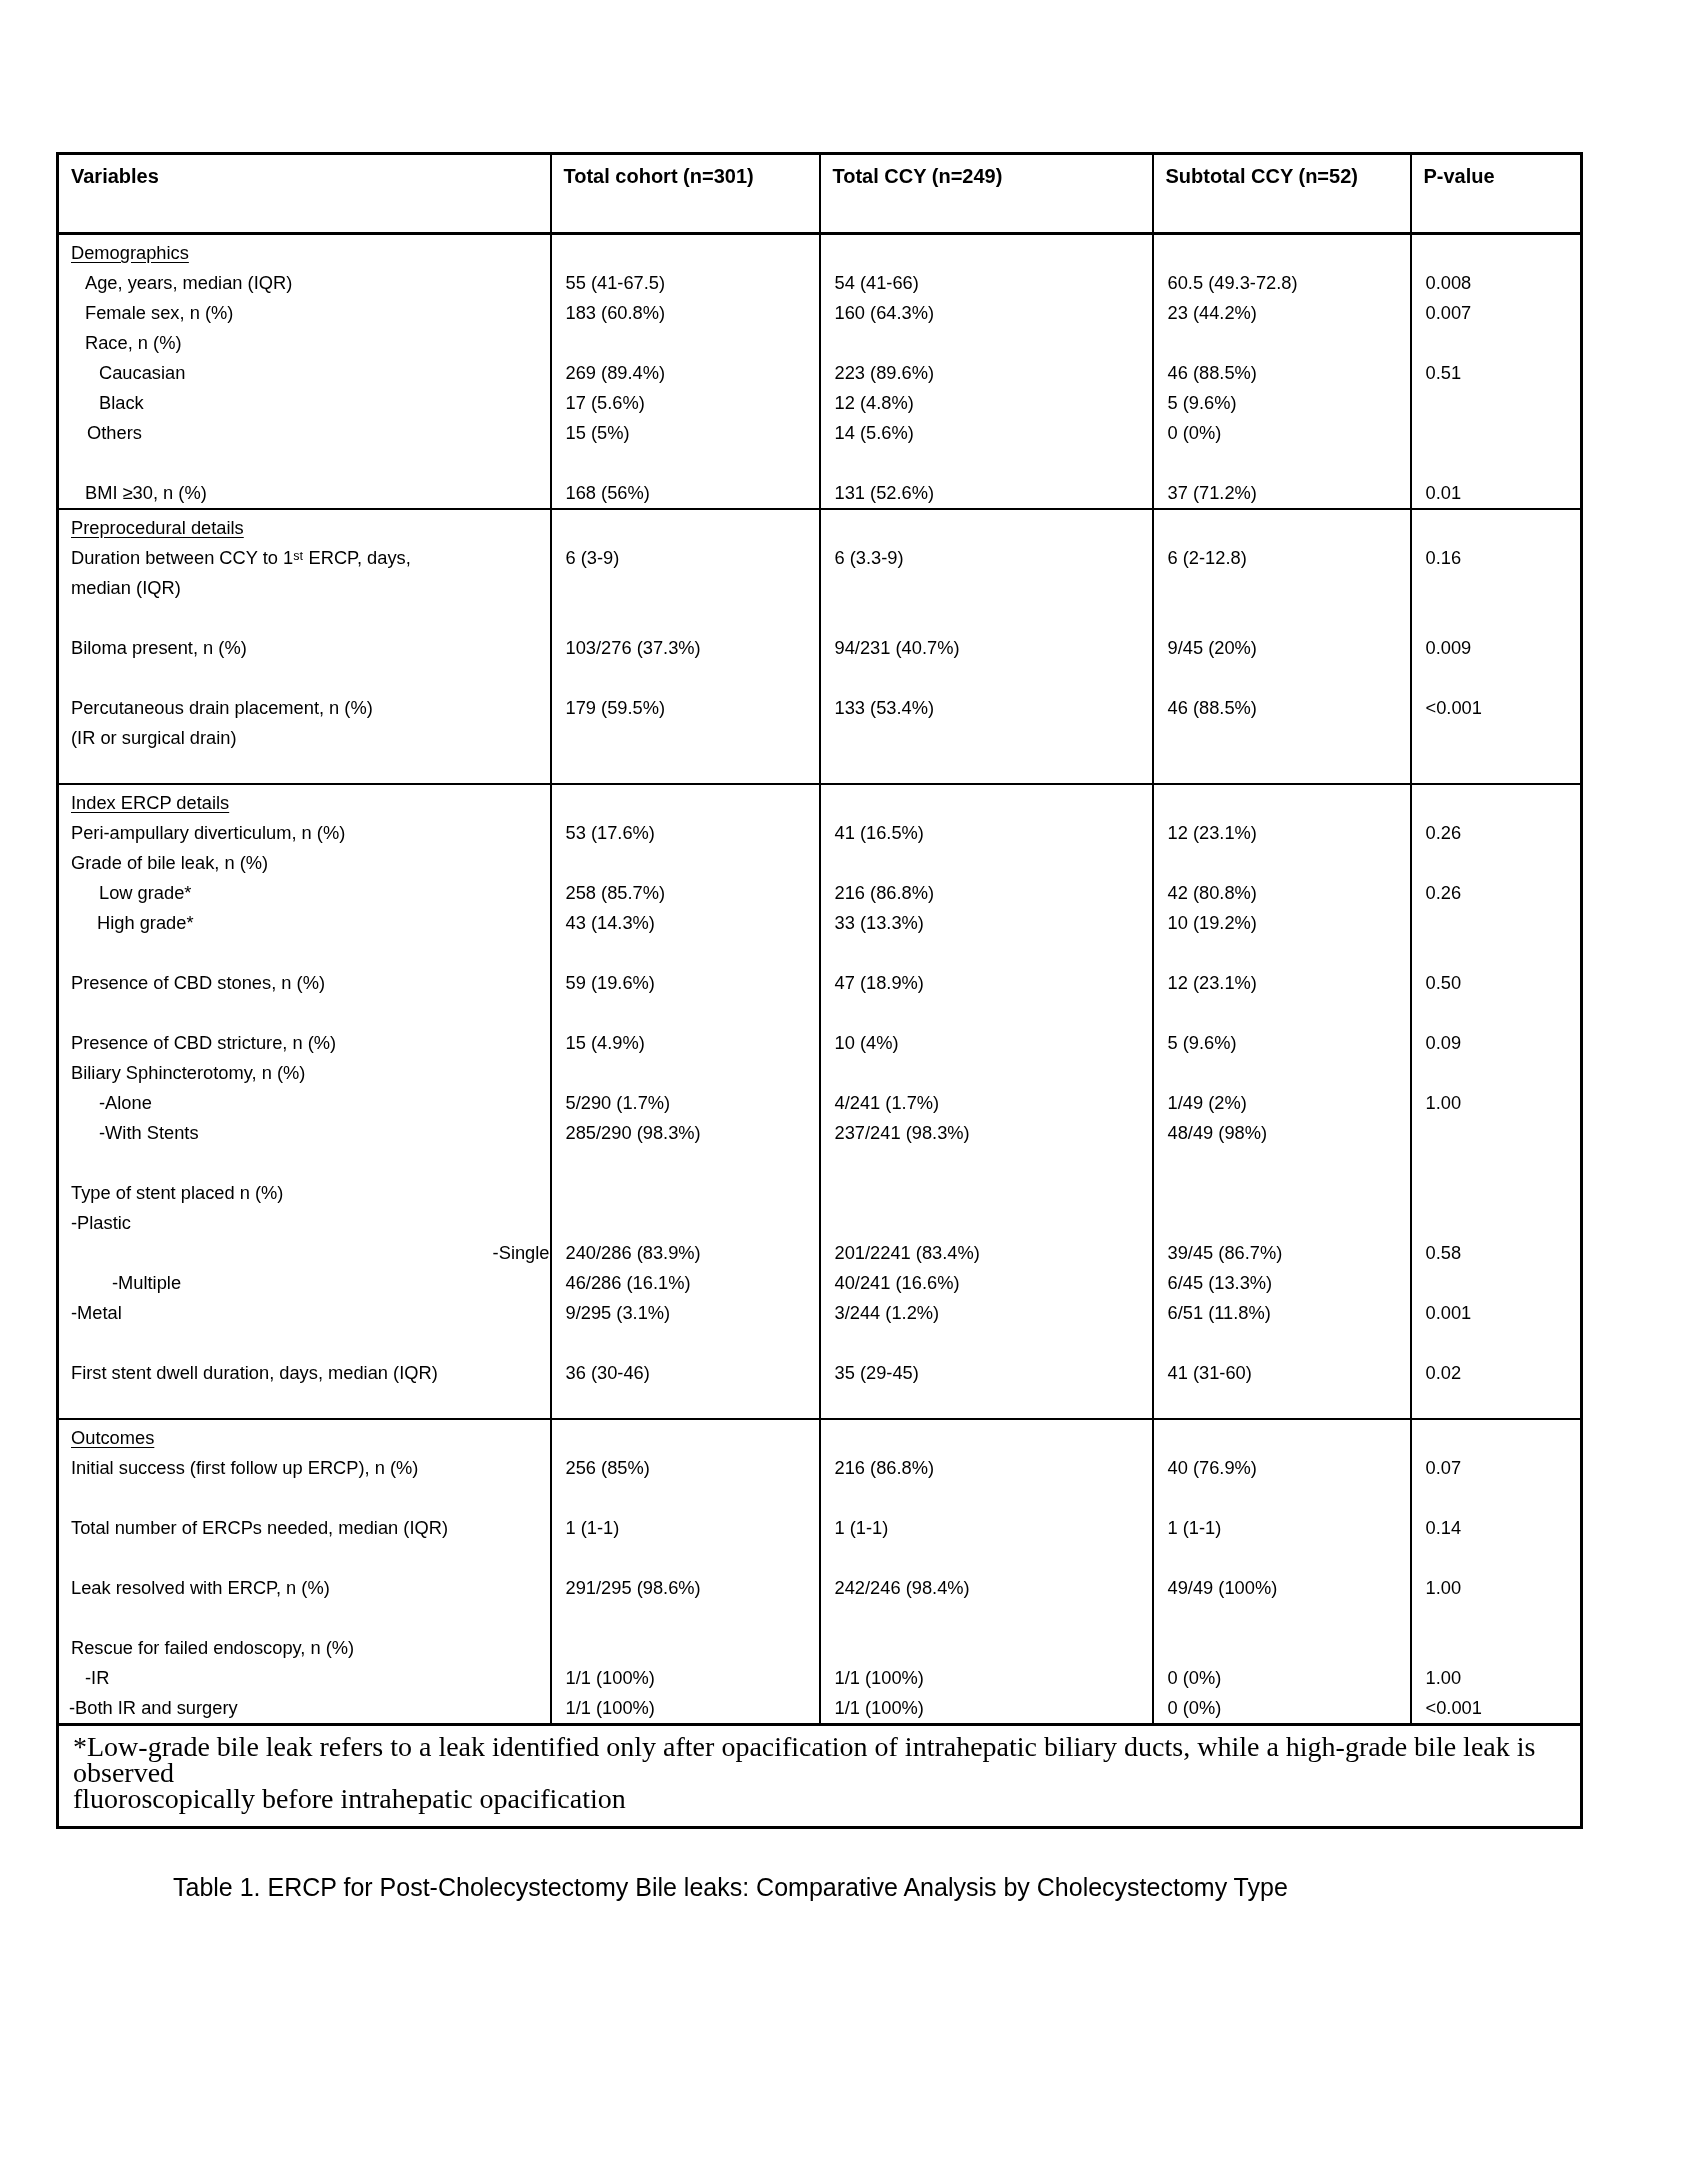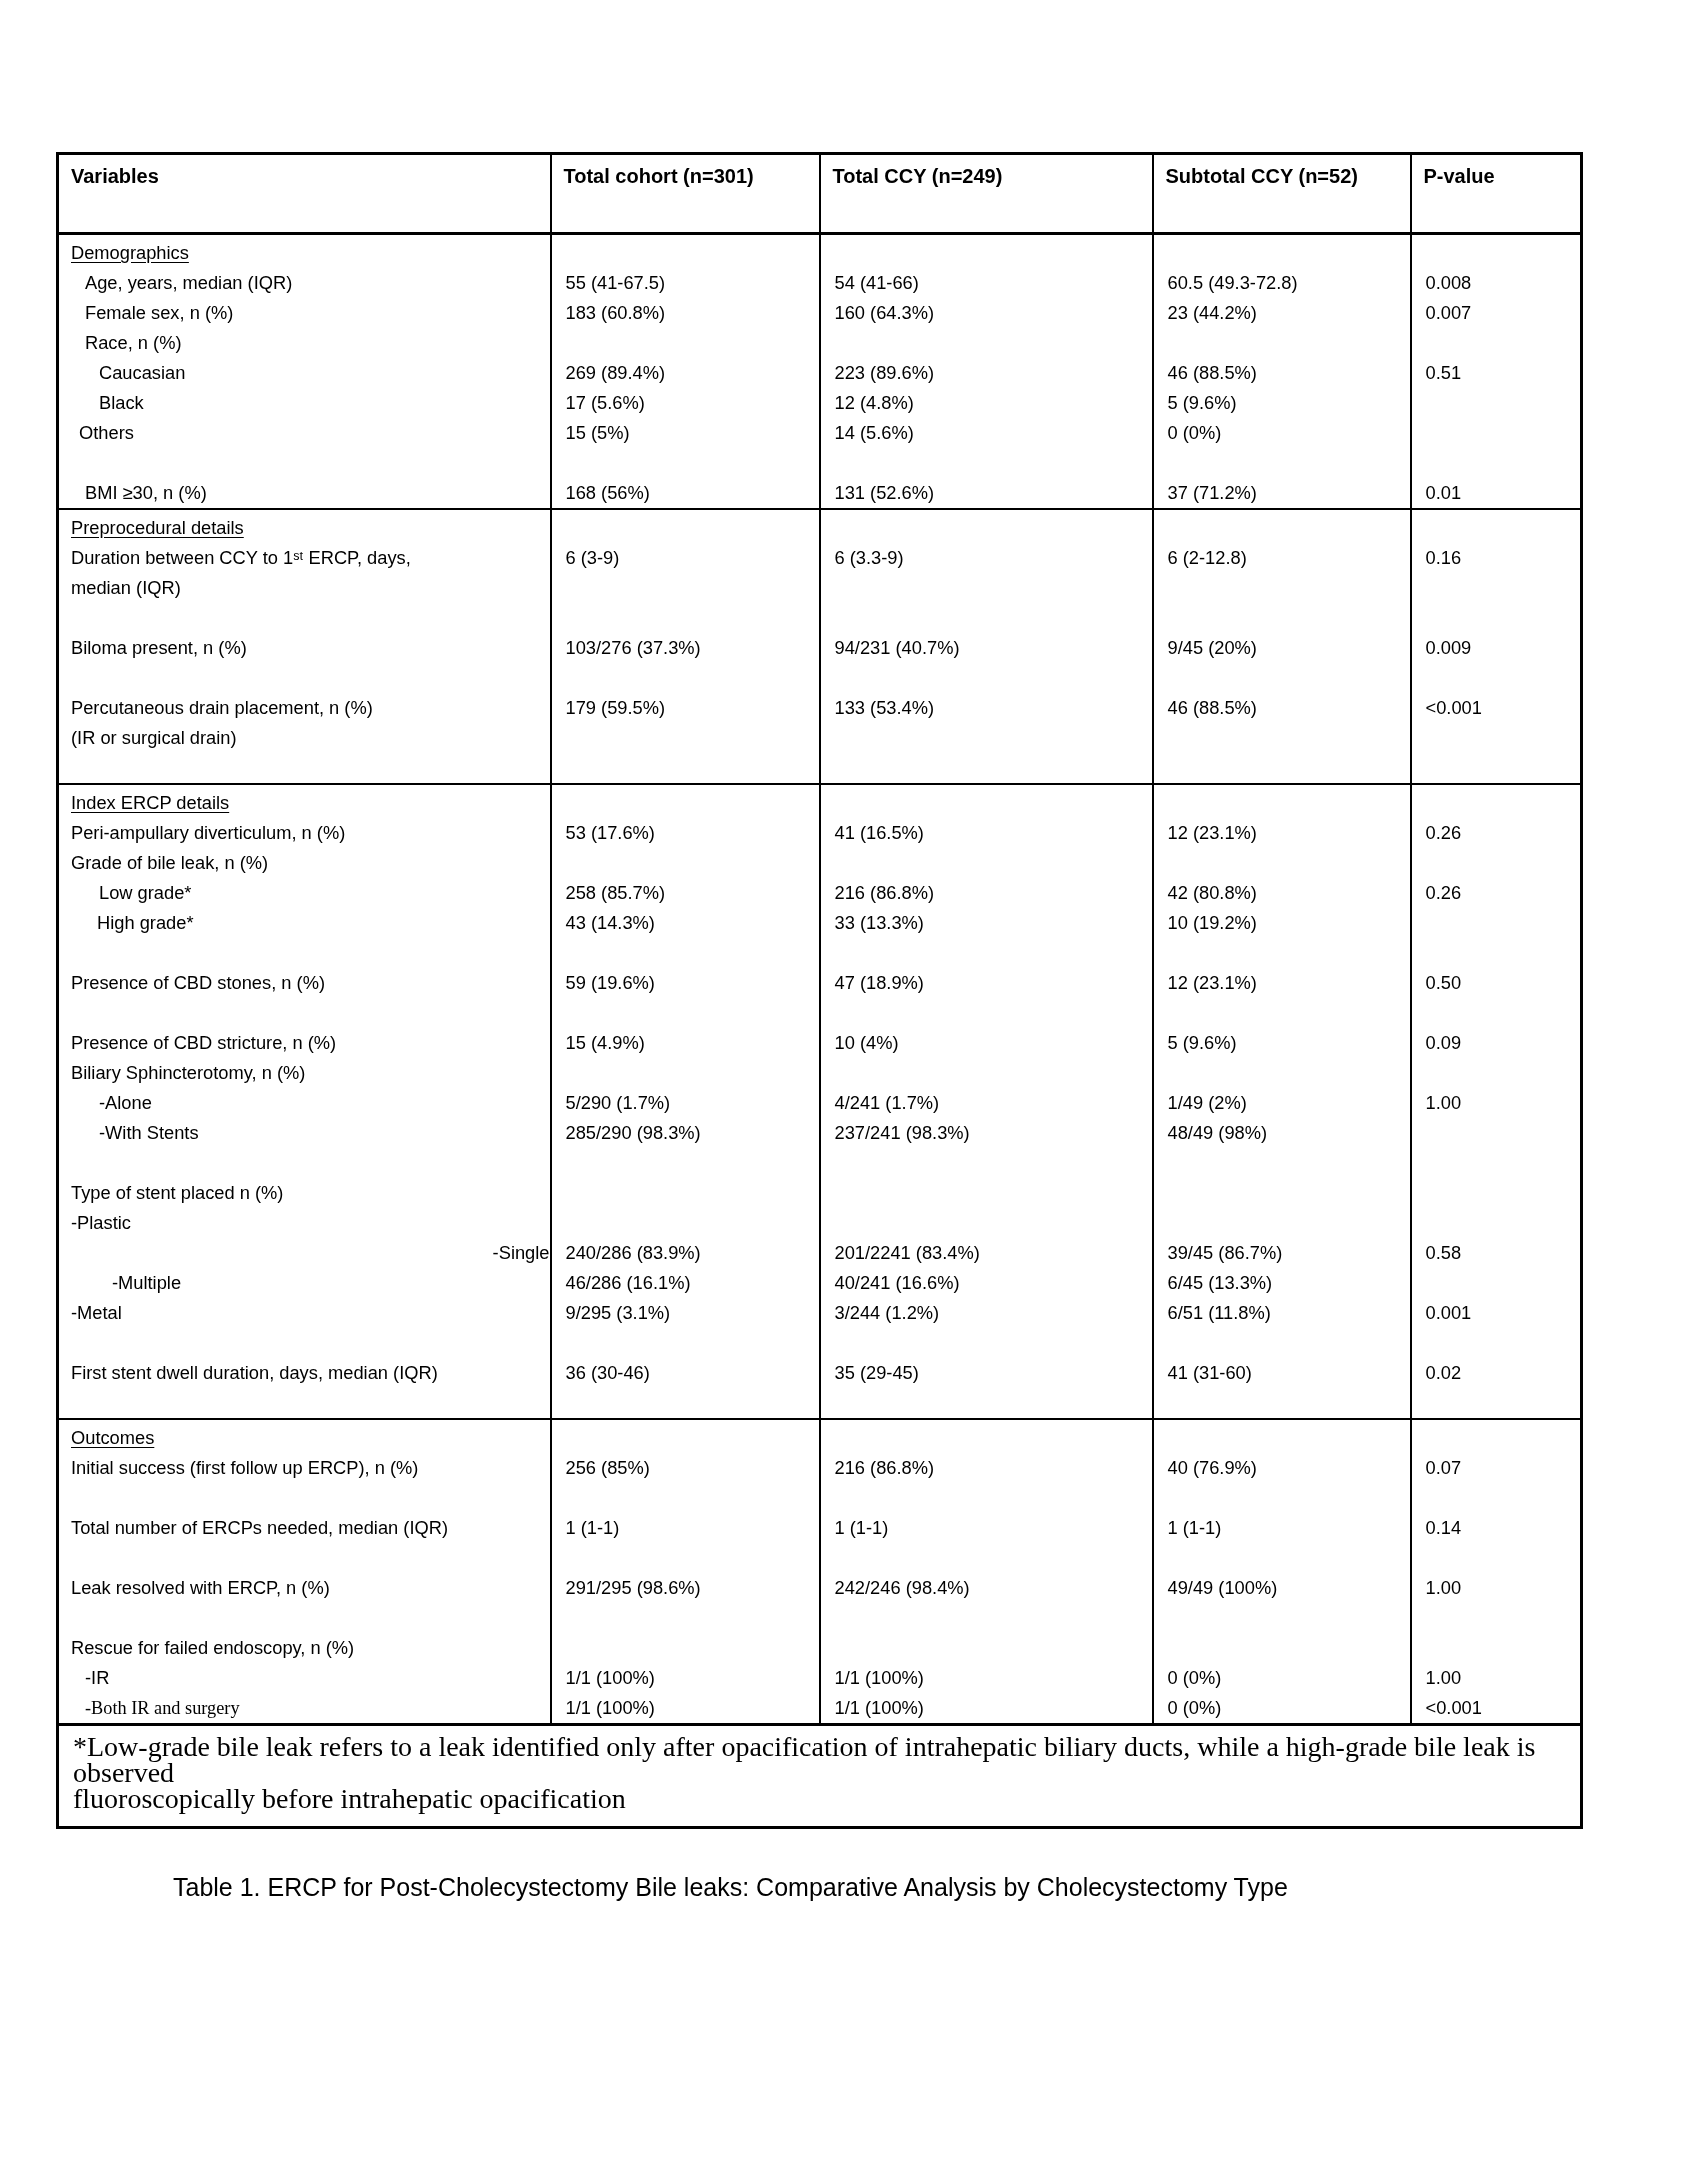--- a/index.html
+++ b/index.html
@@ -72,21 +72,21 @@
     </thead>
     <tbody>
         <tr class="section-row">
           <td>
             <div class="ln sect">Demographics</div>
             <div class="ln" style="padding-left: 26px;">Age, years, median (IQR)</div>
             <div class="ln" style="padding-left: 26px;">Female sex, n (%)</div>
             <div class="ln" style="padding-left: 26px;">Race, n (%)</div>
             <div class="ln" style="padding-left: 40px;">Caucasian</div>
             <div class="ln" style="padding-left: 40px;">Black</div>
-            <div class="ln" style="padding-left: 20px;">Others</div>
+            <div class="ln" style="padding-left: 28px;">Others</div>
             <div class="ln"></div>
             <div class="ln" style="padding-left: 26px;">BMI ≥30, n (%)</div>
           </td>
           <td class="valcell">
             <div class="ln"></div>
             <div class="ln">55 (41-67.5)</div>
             <div class="ln">183 (60.8%)</div>
             <div class="ln"></div>
             <div class="ln">269 (89.4%)</div>
             <div class="ln">17 (5.6%)</div>
@@ -306,21 +306,21 @@
           <td>
             <div class="ln sect b">Outcomes</div>
             <div class="ln">Initial success (first follow up ERCP), n (%)</div>
             <div class="ln"></div>
             <div class="ln">Total number of ERCPs needed, median (IQR)</div>
             <div class="ln"></div>
             <div class="ln">Leak resolved with ERCP, n (%)</div>
             <div class="ln"></div>
             <div class="ln">Rescue for failed endoscopy, n (%)</div>
             <div class="ln" style="padding-left: 26px;">-IR</div>
-            <div class="ln" style="padding-left: 26px; font-family: Liberation Serif, serif;">-Both IR and surgery</div>
+            <div class="ln" style="padding-left: 10px;">-Both IR and surgery</div>
           </td>
           <td class="valcell">
             <div class="ln"></div>
             <div class="ln">256 (85%)</div>
             <div class="ln"></div>
             <div class="ln">1 (1-1)</div>
             <div class="ln"></div>
             <div class="ln">291/295 (98.6%)</div>
             <div class="ln"></div>
             <div class="ln"></div>

